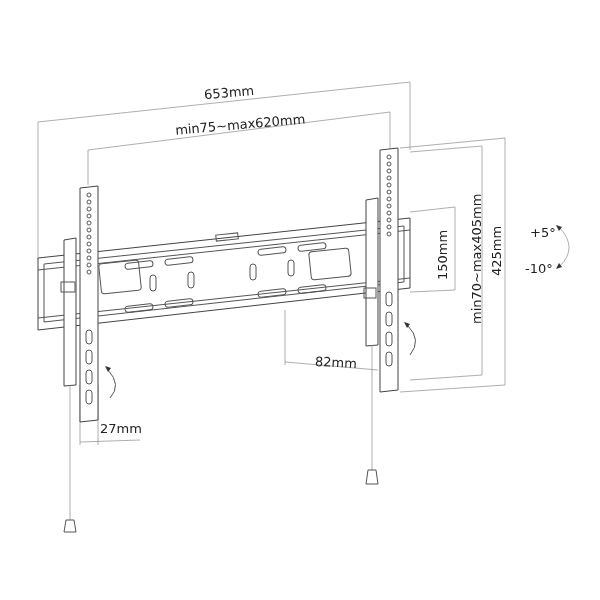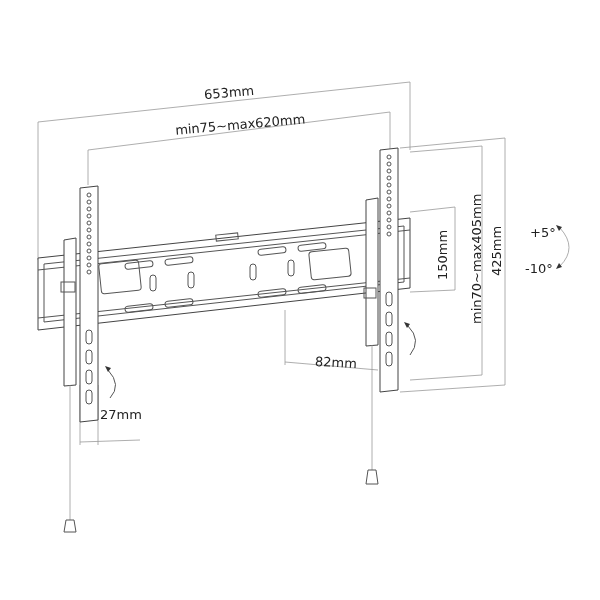--- a/index.html
+++ b/index.html
@@ -140,16 +140,16 @@
     <path d="M556,269 l6,-2 l-3,-4 z" fill="#333"></path>
   </g>
 </svg>
 
 <div class="lbl" style="left:204px;top:86px;transform:rotate(-5deg);">653mm</div>
 <div class="lbl" style="left:175px;top:118px;transform:rotate(-5deg);">min75~max620mm</div>
 <div class="lbl rot" style="left:436px;top:280px;transform:rotate(-90deg);">150mm</div>
 <div class="lbl rot" style="left:470px;top:324px;transform:rotate(-90deg);">min70~max405mm</div>
 <div class="lbl rot" style="left:490px;top:276px;transform:rotate(-90deg);">425mm</div>
 <div class="lbl" style="left:315px;top:356px;transform:rotate(3deg);">82mm</div>
-<div class="lbl" style="left:100px;top:408px;">27mm</div>
+<div class="lbl" style="left:100px;top:422px;">27mm</div>
 <div class="lbl" style="left:530px;top:226px;">+5°</div>
 <div class="lbl" style="left:525px;top:262px;">-10°</div>
 </div>
 
 </body></html>

